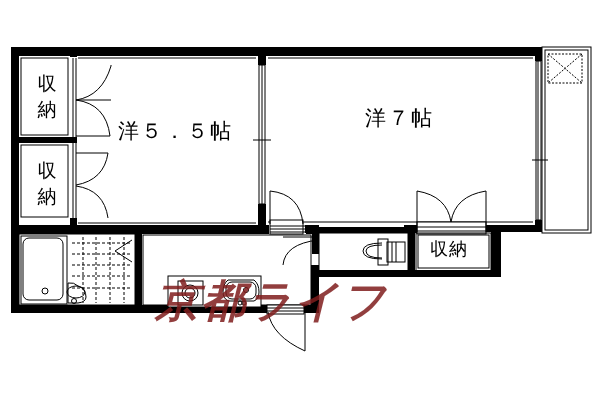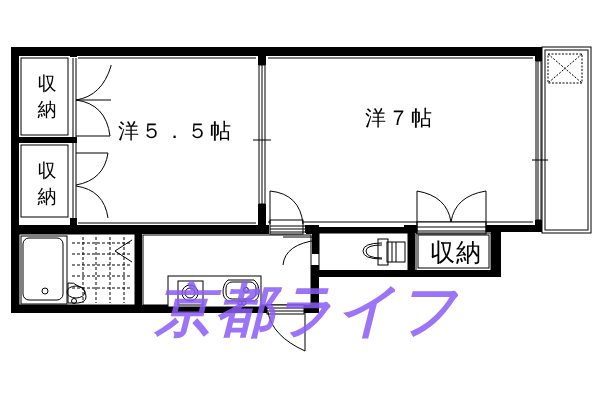--- a/index.html
+++ b/index.html
@@ -1,22 +1,22 @@
 <!DOCTYPE html>
 <html><head>
   <meta charset="utf-8">
   <style>
     html, body { margin:0; padding:0; background:#ffffff; }
     body { width:600px; height:400px; overflow:hidden; position:relative; font-family:"DejaVu Sans", sans-serif; }
     #plan { position:absolute; left:0; top:0; width:600px; height:400px; }
     .lbl { position:absolute; color:#000; font-family:"DejaVu Sans", sans-serif; white-space:nowrap; line-height:1; }
     .room-lbl { font-size:21px; letter-spacing:2px; }
     .closet-v { font-size:19px; width:24px; text-align:center; line-height:26px; white-space:normal; }
-    .closet-h { font-size:25px; letter-spacing:1px; }
-    .wm { position:absolute; color:#8b5cf6; font-family:"DejaVu Sans", sans-serif; font-weight:bold; font-size:58px; letter-spacing:2px; left:155px; top:272px; opacity:0.85; font-style:italic; }
+    .closet-h { font-size:18px; letter-spacing:1px; }
+    .wm { position:absolute; color:#7f1d1d; font-family:"DejaVu Sans", sans-serif; font-weight:bold; font-size:44px; letter-spacing:2px; left:155px; top:272px; opacity:0.85; font-style:italic; }
   </style>
 </head>
 <body>
 
 <div id="plan">
 <svg width="600" height="400" viewBox="0 0 600 400" xmlns="http://www.w3.org/2000/svg">
   <g fill="none" stroke="#000" stroke-width="1">
 
     <g fill="#000" stroke="none">
 

